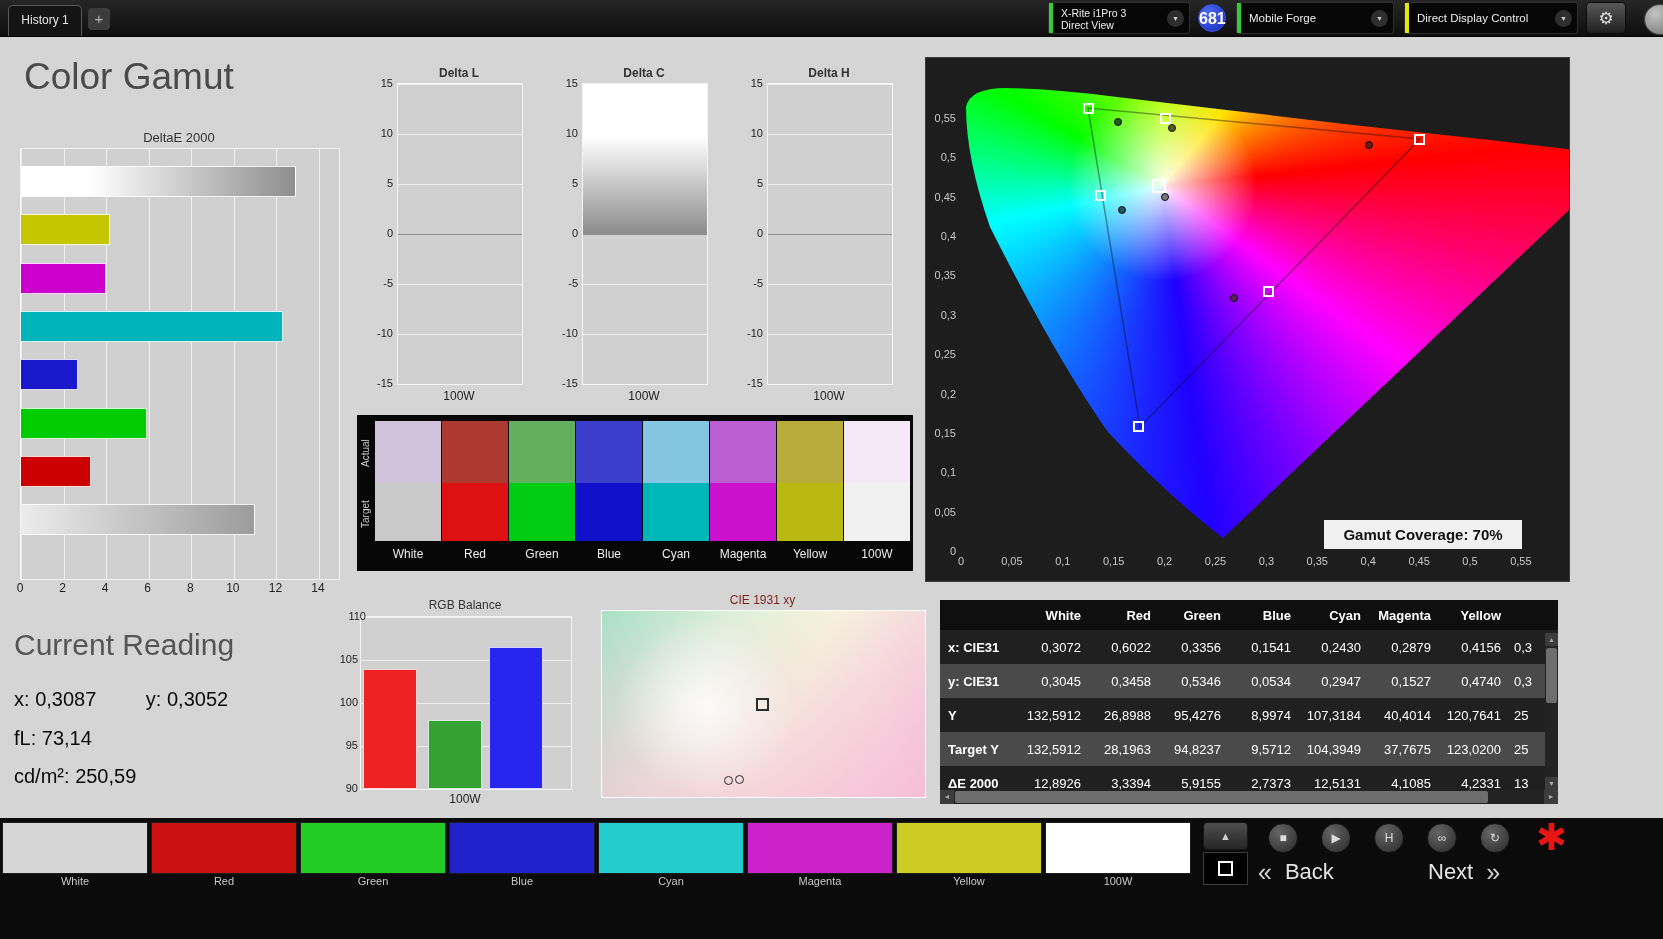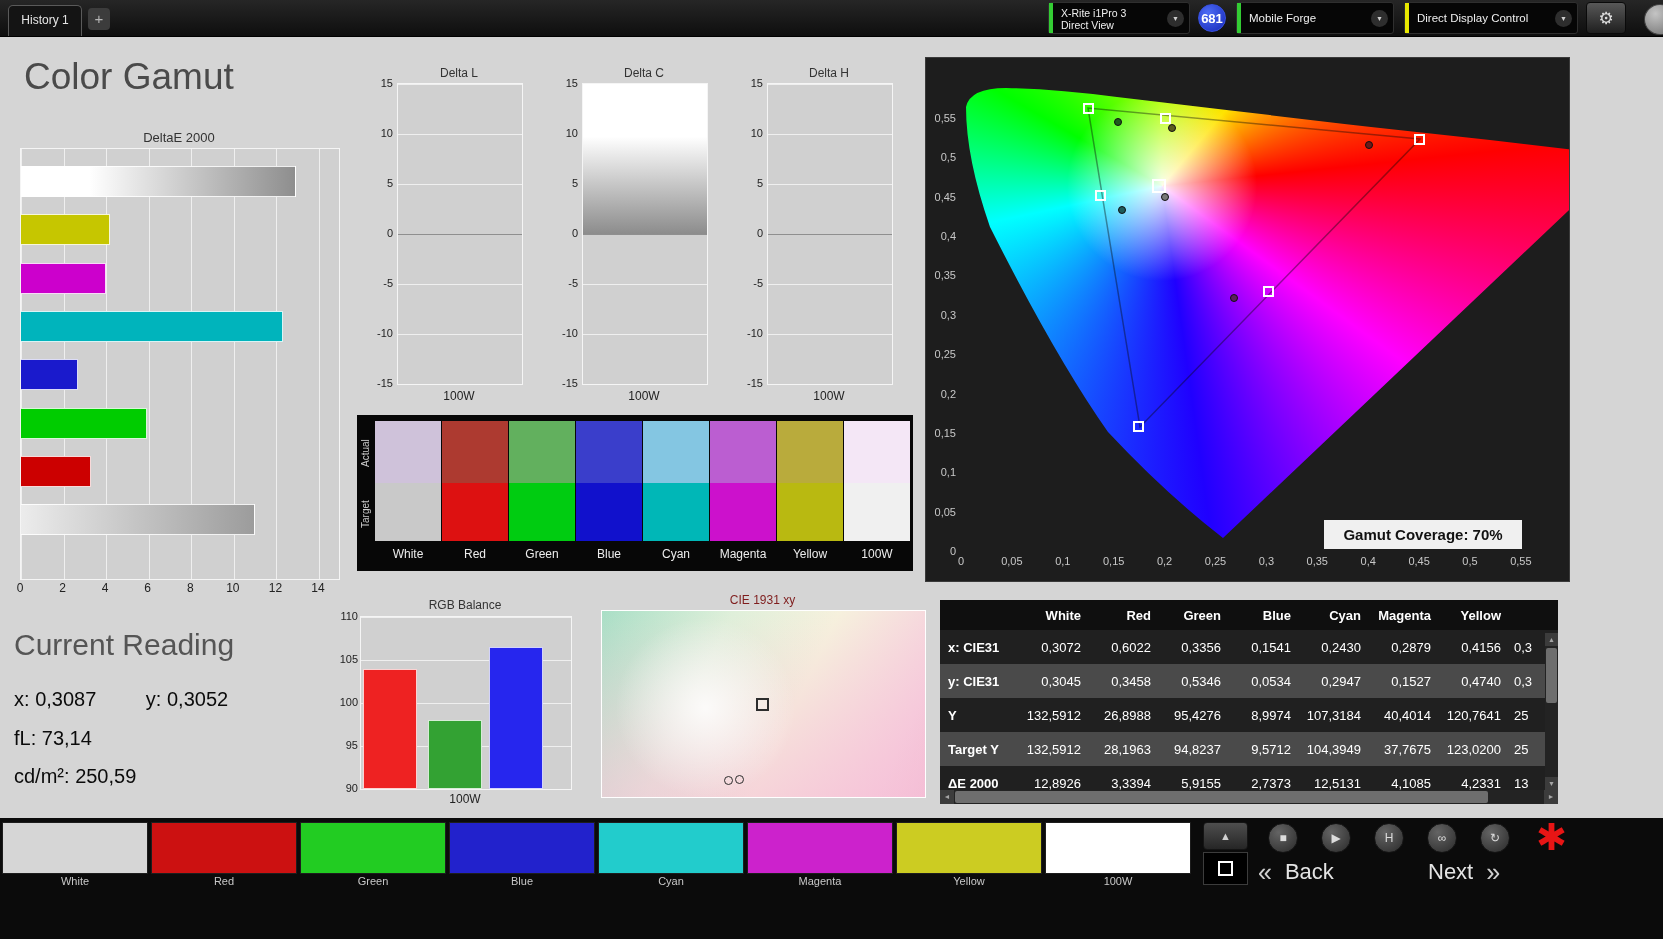--- a/index.html
+++ b/index.html
@@ -19,21 +19,21 @@
   .dd .bar{position:absolute;left:0;top:0;bottom:0;width:4px;}
   .dd-meter{left:1048px;width:142px;}
   .dd-meter .lines{position:absolute;left:12px;top:4px;font-size:10.5px;line-height:12px;}
   .dd-pattern{left:1236px;width:158px;}
   .dd-display{left:1404px;width:174px;}
   .dd .one{position:absolute;left:12px;top:0;height:30px;line-height:30px;font-size:11.5px;white-space:nowrap;}
   .chev{position:absolute;right:5px;top:7px;width:17px;height:17px;border-radius:50%;
     background:#2e2e2e;color:#cfcfcf;font-size:7px;line-height:17px;text-align:center;}
   .badge{position:absolute;left:1198px;top:4px;width:28px;height:28px;border-radius:50%;
     background:radial-gradient(circle at 35% 30%,#4d6cf5,#1527b8);border:1px solid #3750e0;
-    color:#fff;font-size:13px;font-weight:bold;line-height:28px;text-align:center;box-sizing:border-box;}
+    color:#fff;font-size:16px;font-weight:bold;line-height:28px;text-align:center;box-sizing:border-box;}
   .gearbtn{position:absolute;left:1586px;top:2px;width:40px;height:32px;
     background:linear-gradient(#585858,#1f1f1f);border:1px solid #0a0a0a;border-radius:4px;
     color:#ddd;font-size:17px;line-height:31px;text-align:center;box-sizing:border-box;}
   .cornerbtn{position:absolute;left:1644px;top:4px;width:30px;height:29px;border-radius:50%;
     background:radial-gradient(circle at 35% 30%,#c4c4c4,#6e6e6e);border:1px solid #444;}
 
   
   .page-title{position:absolute;left:24px;top:56px;font-size:37px;color:#4a4a4a;}
   .cr-title{position:absolute;left:14px;top:628px;font-size:30px;color:#555;}
   .cr-line{position:absolute;font-size:20px;color:#0b0b0b;}
@@ -43,21 +43,21 @@
   .de-plot{position:absolute;left:20px;top:148px;width:318px;height:430px;background:#d0d0d0;
     border:1px solid #f5f5f5;overflow:hidden;}
   .vgrid{position:absolute;top:0;bottom:0;width:1px;background:#efefef;}
   .hbar{position:absolute;left:0;height:31px;border:1px solid rgba(255,255,255,.85);
     border-left:none;box-sizing:border-box;}
   .de-axis{position:absolute;left:20px;top:581px;width:330px;height:16px;}
   .xlab{position:absolute;width:24px;text-align:center;font-size:12px;color:#222;}
 
   
   .dchart{position:absolute;top:66px;width:152px;height:340px;}
-  .dchart .t{position:absolute;top:0;left:24px;width:124px;text-align:center;font-size:12px;color:#333;}
+  .dchart .t{position:absolute;top:0;left:24px;width:124px;text-align:center;font-size:12px;color:#333;font-weight:bold;}
   .dchart .plot{position:absolute;left:24px;top:17px;width:124px;height:300px;background:#d0d0d0;
     border:1px solid #f5f5f5;overflow:hidden;}
   .hgrid{position:absolute;left:0;right:0;height:1px;background:#efefef;}
   .hgrid.zero{background:#8f8f8f;}
   .ylab{position:absolute;left:0;width:20px;text-align:right;font-size:11px;color:#222;}
   .dchart .xl{position:absolute;left:24px;top:323px;width:124px;text-align:center;font-size:12px;color:#222;}
   .fill{position:absolute;left:0;right:0;background:linear-gradient(#ffffff 35%,#8c8c8c);}
 
   
   .strip{position:absolute;left:357px;top:415px;width:556px;height:156px;background:#070707;}
@@ -390,21 +390,21 @@
         <div class="hgrid" style="top: 0px;"></div>
         <div class="hgrid" style="top: 43px;"></div>
         <div class="hgrid" style="top: 86px;"></div>
         <div class="hgrid" style="top: 129px;"></div>
         <div class="hgrid" style="top: 172px;"></div>
         <div class="vbar" style="left: 2px; top: 51.6px; height: 120.4px; background: rgb(238, 34, 34);"></div>
         <div class="vbar" style="left: 67px; top: 103.2px; height: 68.8px; background: rgb(51, 162, 51);"></div>
         <div class="vbar" style="left: 128px; top: 30.1px; height: 141.9px; background: rgb(38, 38, 238);"></div>
       </div>
     <div class="xl">100W</div>
-  <div class="ylab" style="top: 12px;">110</div>
+  <div class="ylab" style="top: 12px; margin-left: 8px;">110</div>
       <div class="ylab" style="top: 55px;">105</div>
       <div class="ylab" style="top: 98px;">100</div>
       <div class="ylab" style="top: 141px;">95</div>
       <div class="ylab" style="top: 184px;">90</div>
     </div>
 
   <div class="xyc">
     <div class="t">CIE 1931 xy</div>
     <div class="grad">
         <div class="xy-target" style="left: 153.776px; top: 87.44px;"></div>

